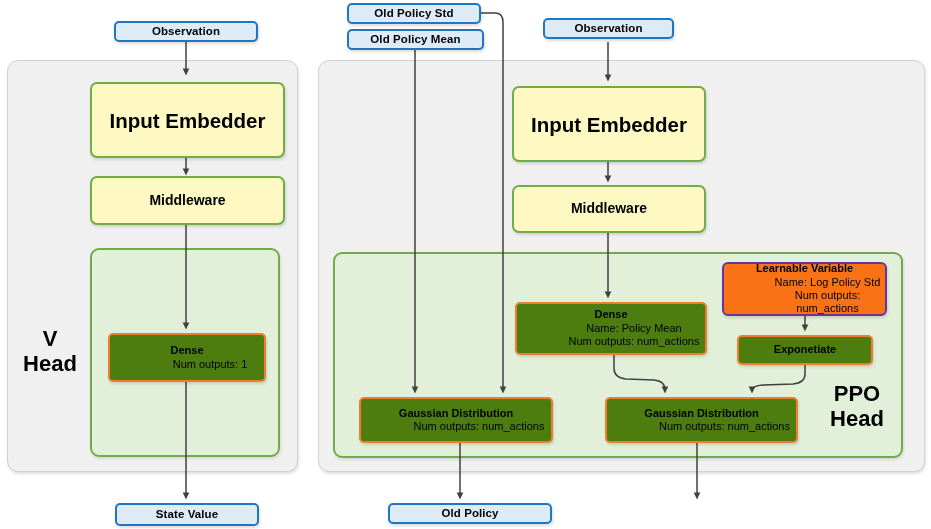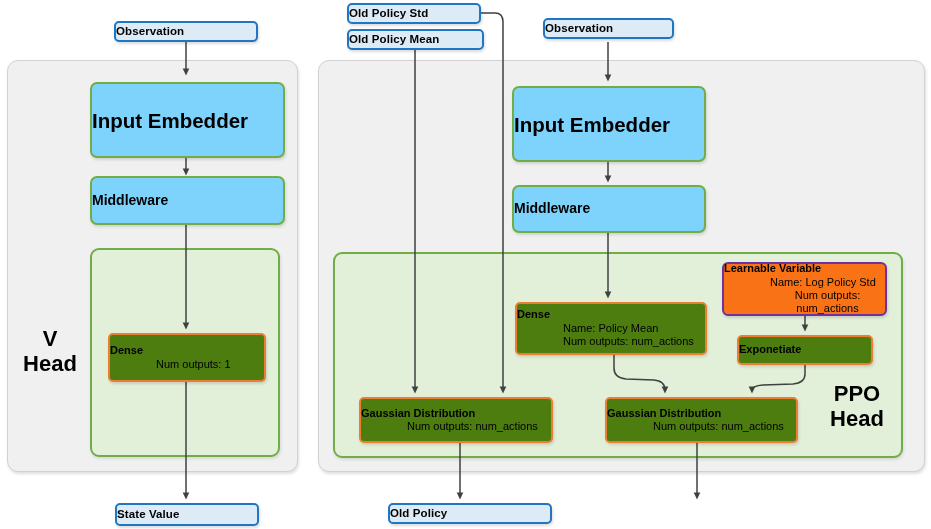--- a/index.html
+++ b/index.html
@@ -44,28 +44,28 @@
     box-sizing: border-box;
     box-shadow: 1px 2px 3px rgba(0,0,0,0.10);
   }
 
   
   .node {
     position: absolute;
     box-sizing: border-box;
     display: flex;
     flex-direction: column;
-    align-items: flex-start;
+    align-items: center;
     justify-content: center;
     text-align: center;
     color: #000000;
     line-height: 1.22;
   }
   .node-green {
-    background: #7dd3fc;
+    background: #fef9c3;
     border: 2px solid #70ad47;
     border-radius: 7px;
     font-weight: bold;
     box-shadow: 1px 2px 3px rgba(0,0,0,0.13);
   }
   .node-orange {
     background: #4d7c0f;
     border: 2px solid #ed7d31;
     border-radius: 5px;
     box-shadow: 1px 2px 3px rgba(0,0,0,0.13);

